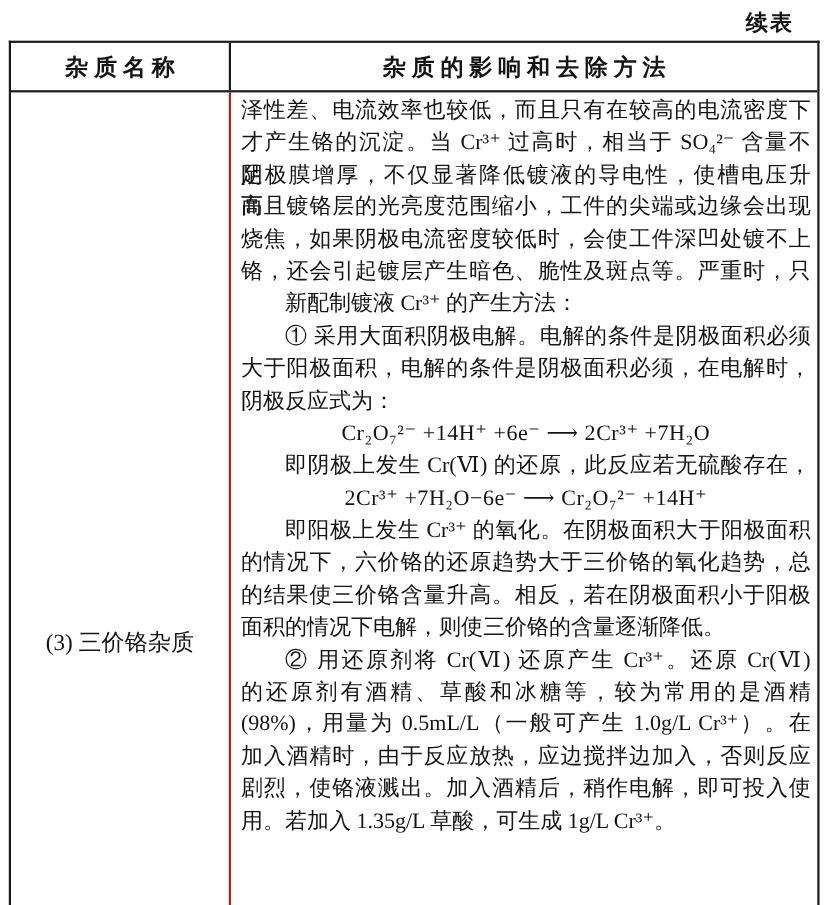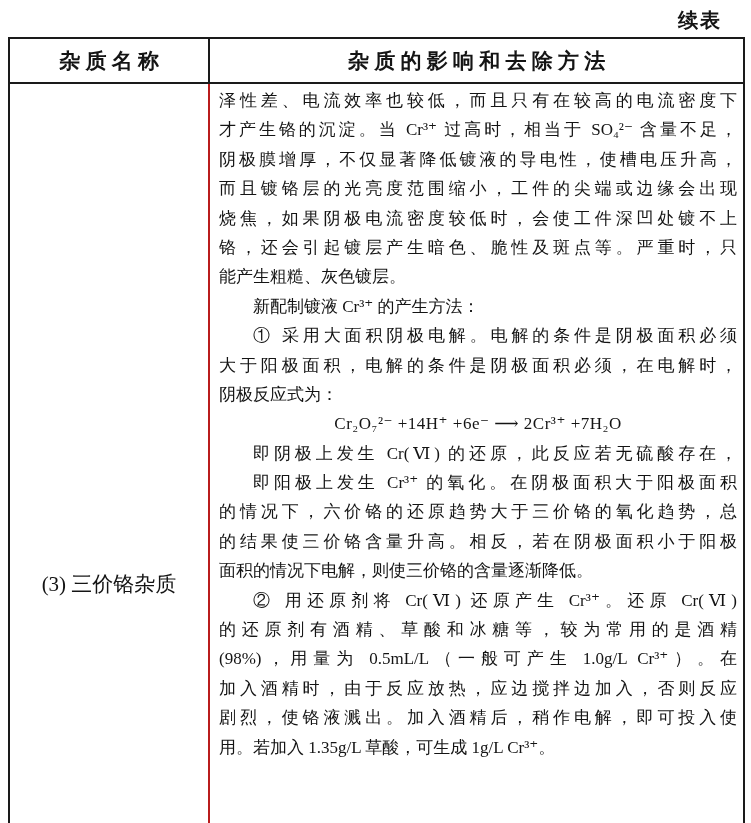--- a/index.html
+++ b/index.html
@@ -69,21 +69,21 @@
     top: 486px;
     left: 0;
     width: 100%;
     text-align: center;
     font-size: 21px;
     white-space: nowrap;
   }
   .td-method {
     flex: 1;
     padding: 2px 6px 0 9px;
-    font-size: 17px;
+    font-size: 20px;
     line-height: 29.4px;
     box-sizing: border-box;
     overflow: hidden;
   }
   .line {
     height: 29.4px;
     white-space: nowrap;
   }
   .full {
     white-space: normal;
@@ -112,27 +112,27 @@
     <div class="td-name">
       <div class="impurity-name-label">(3) 三价铬杂质</div>
     </div>
     <div class="td-method">
       <div class="line full">泽性差、电流效率也较低，而且只有在较高的电流密度下</div>
       <div class="line full">才产生铬的沉淀。当 Cr³⁺ 过高时，相当于 SO₄²⁻ 含量不足，</div>
       <div class="line full">阴极膜增厚，不仅显著降低镀液的导电性，使槽电压升高，</div>
       <div class="line full">而且镀铬层的光亮度范围缩小，工件的尖端或边缘会出现</div>
       <div class="line full">烧焦，如果阴极电流密度较低时，会使工件深凹处镀不上</div>
       <div class="line full">铬，还会引起镀层产生暗色、脆性及斑点等。严重时，只</div>
-      <div class="line">能产生粗糙、灰色镀层。</div>
       <div class="line indent">新配制镀液 Cr³⁺ 的产生方法：</div>
       <div class="line full indent">① 采用大面积阴极电解。电解的条件是阴极面积必须</div>
       <div class="line full">大于阳极面积，电解的条件是阴极面积必须，在电解时，</div>
       <div class="line">阴极反应式为：</div>
       <div class="line equation">Cr₂O₇²⁻ +14H⁺ +6e⁻ ⟶ 2Cr³⁺ +7H₂O</div>
       <div class="line full indent">即阴极上发生 Cr(Ⅵ) 的还原，此反应若无硫酸存在，</div>
+      <div class="line equation">2Cr³⁺ +7H₂O−6e⁻ ⟶ Cr₂O₇²⁻ +14H⁺</div>
       <div class="line full indent">即阳极上发生 Cr³⁺ 的氧化。在阴极面积大于阳极面积</div>
       <div class="line full">的情况下，六价铬的还原趋势大于三价铬的氧化趋势，总</div>
       <div class="line full">的结果使三价铬含量升高。相反，若在阴极面积小于阳极</div>
       <div class="line">面积的情况下电解，则使三价铬的含量逐渐降低。</div>
       <div class="line full indent">② 用还原剂将 Cr(Ⅵ) 还原产生 Cr³⁺。还原 Cr(Ⅵ)</div>
       <div class="line full">的还原剂有酒精、草酸和冰糖等，较为常用的是酒精</div>
       <div class="line full">(98%)，用量为 0.5mL/L（一般可产生 1.0g/L Cr³⁺）。在</div>
       <div class="line full">加入酒精时，由于反应放热，应边搅拌边加入，否则反应</div>
       <div class="line full">剧烈，使铬液溅出。加入酒精后，稍作电解，即可投入使</div>
       <div class="line">用。若加入 1.35g/L 草酸，可生成 1g/L Cr³⁺。</div>

